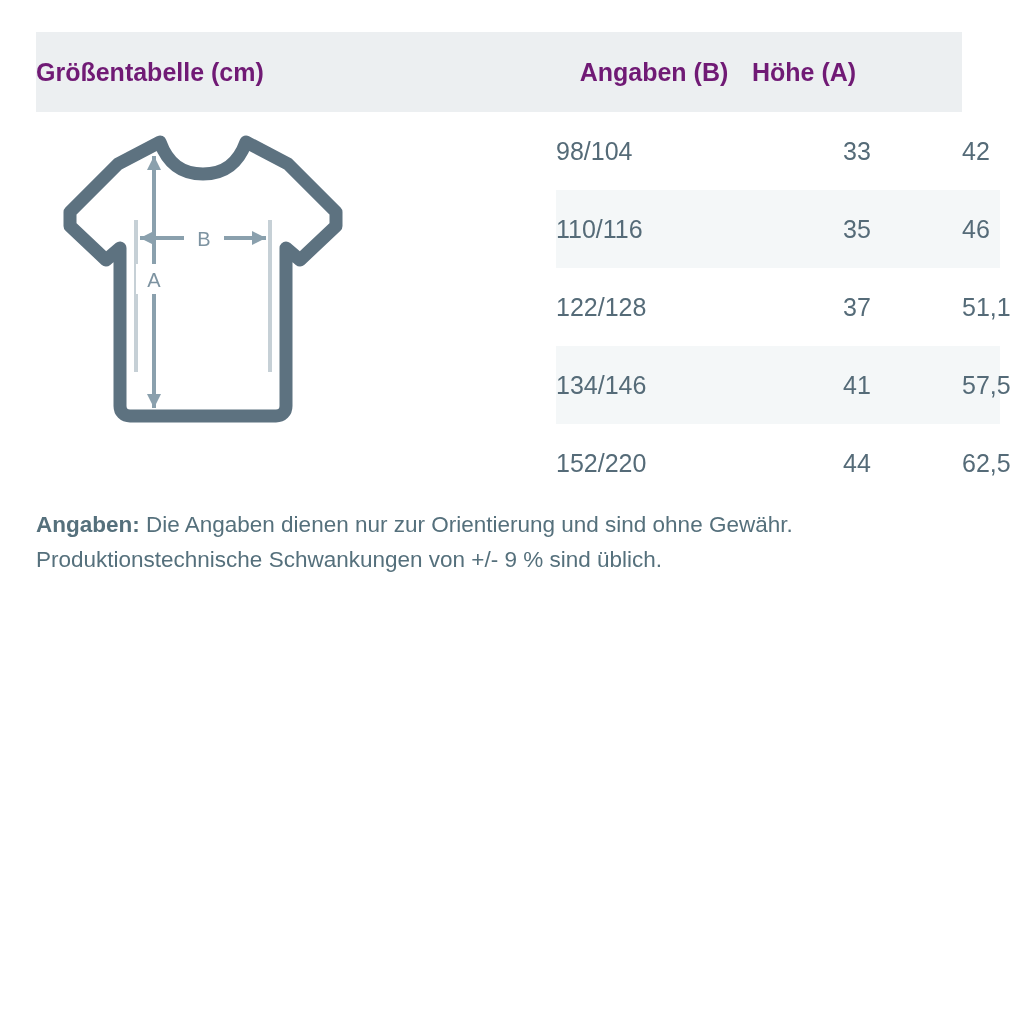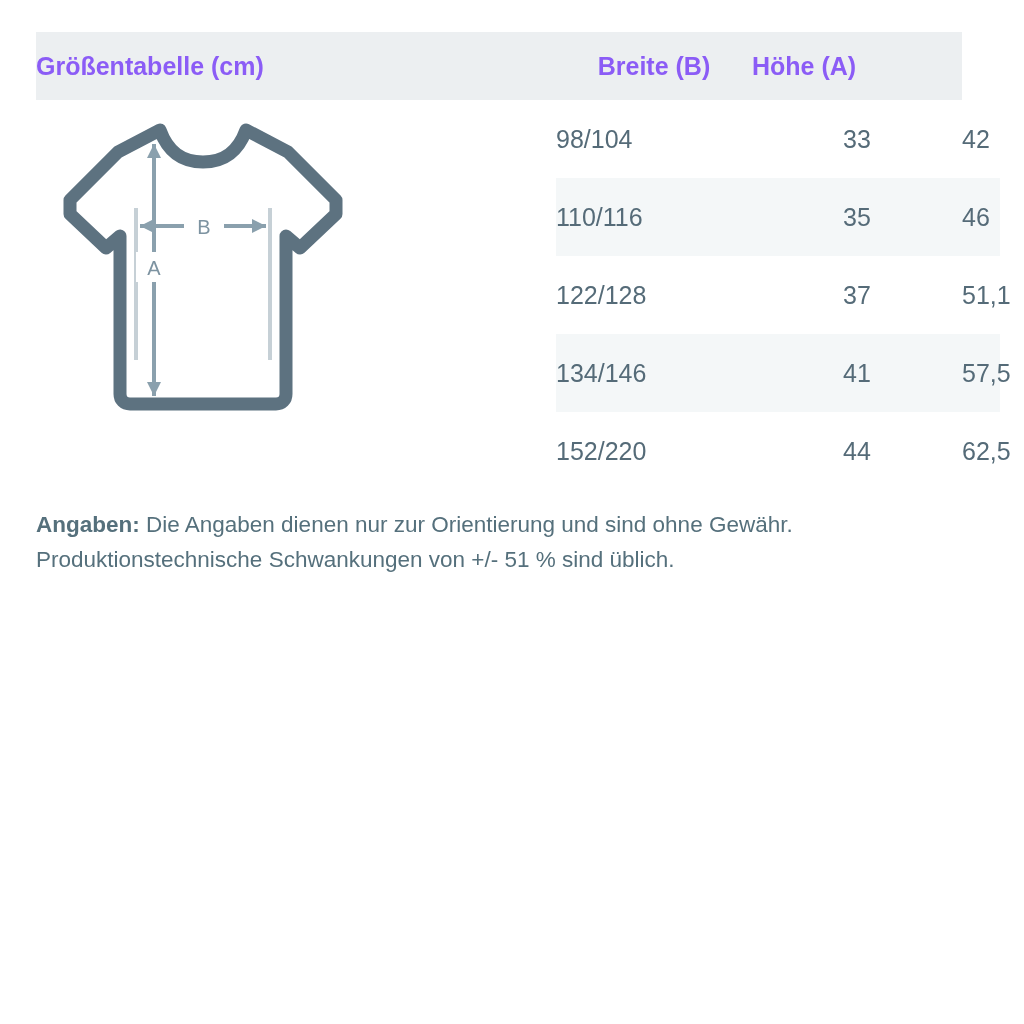--- a/index.html
+++ b/index.html
@@ -31,24 +31,24 @@
   }
 
   .size-table {
     width: 100%;
     border-collapse: collapse;
     table-layout: fixed;
   }
 
   .size-table thead th {
     background: #eceff1;
-    height: 68px;
+    height: 80px;
     font-size: 25px;
     font-weight: bold;
-    color: #8b5cf6;
+    color: #701a75;
     padding: 0;
     vertical-align: middle;
   }
 
   th.col-title {
     text-align: left;
     padding-left: 22px;
     width: 520px;
   }
   th.col-b, td.col-b {
@@ -114,21 +114,21 @@
 </head>
 <body>
 
 <div class="page">
 
   <div class="table-wrap">
     <table class="size-table">
       <thead>
         <tr>
           <th class="col-title">Größentabelle (cm)</th>
-          <th class="col-b">Breite (B)</th>
+          <th class="col-b">Angaben (B)</th>
           <th class="col-a">Höhe (A)</th>
         </tr>
       </thead>
       <tbody>
         <tr>
           <td class="illustration-cell" rowspan="5">
             <div class="shirt-holder">
               <svg width="340" height="340" viewBox="0 0 340 340" xmlns="http://www.w3.org/2000/svg">
 
                 <path d="M112 22
@@ -189,16 +189,16 @@
           <td class="col-size">152/220</td>
           <td class="col-b">44</td>
           <td class="col-a">62,5</td>
         </tr>
       </tbody>
     </table>
   </div>
 
   <div class="note">
     <span style="font-weight: bold;">Angaben:</span><span> Die Angaben dienen nur zur Orientierung und sind ohne Gewähr.</span><br>
-    <span>Produktionstechnische Schwankungen von +/- 51 % sind üblich.</span>
+    <span>Produktionstechnische Schwankungen von +/- 9 % sind üblich.</span>
   </div>
 
 </div>
 
 </body></html>

